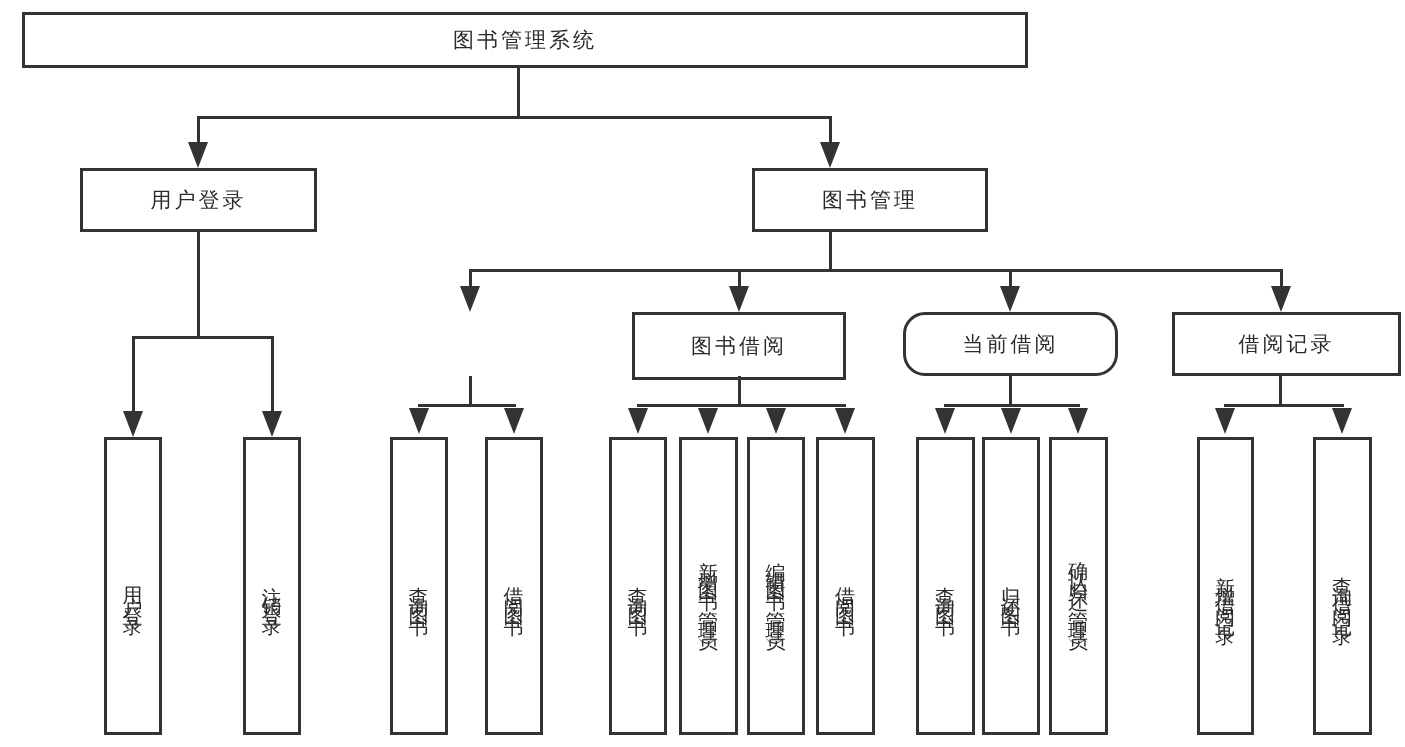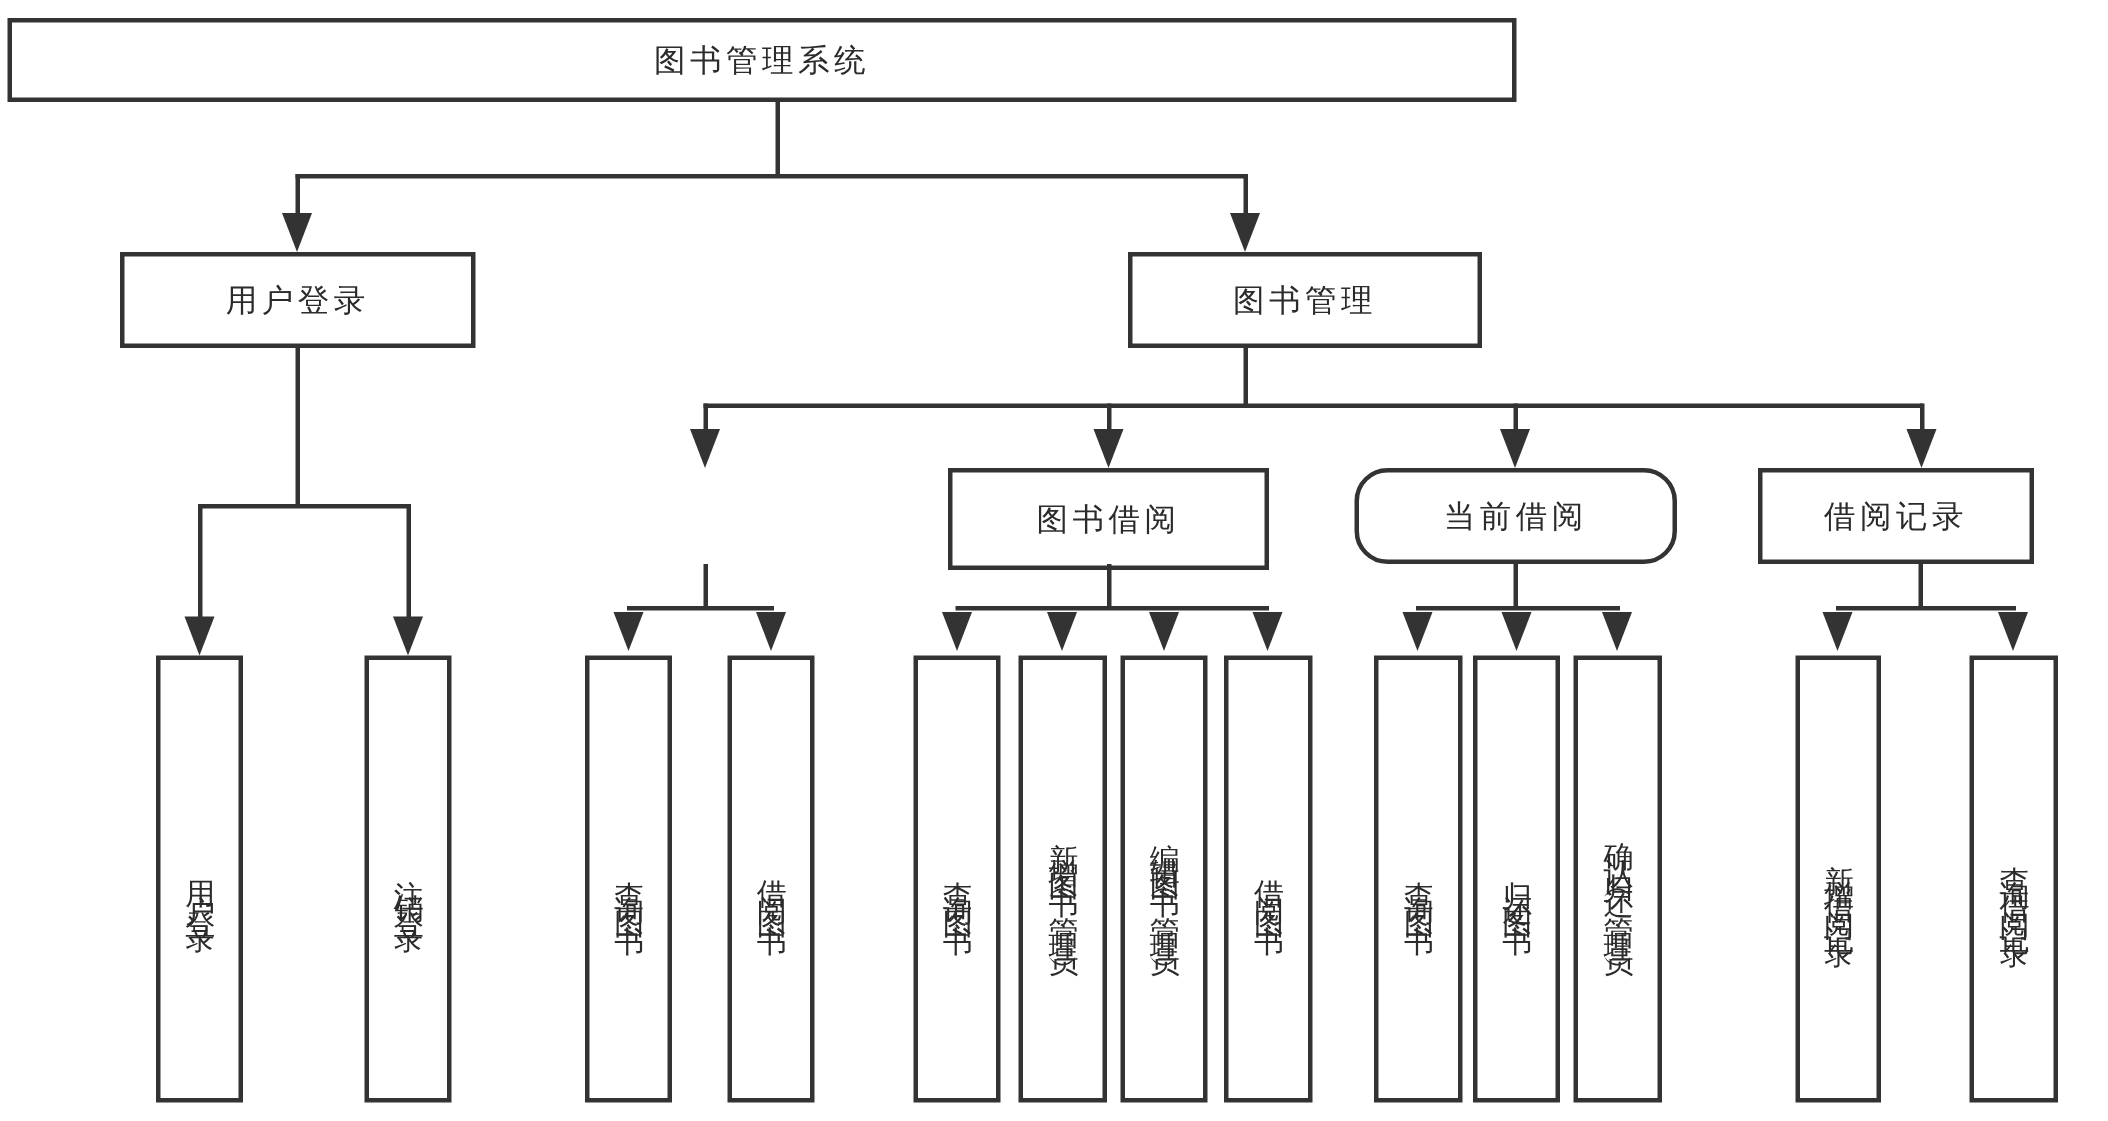--- a/index.html
+++ b/index.html
@@ -18,27 +18,27 @@
     writing-mode:vertical-rl; text-orientation:mixed;
     letter-spacing:10px; margin-top:10px; line-height:1;
   }
   .ln { position:absolute; background:var(--line); }
   .arr {
     position:absolute; width:0; height:0;
     border-left:10px solid transparent; border-right:10px solid transparent;
     border-top:26px solid var(--line);
   }
   
-  #b-root        { left:5px;   top:12px;  width:1006px; height:56px; }
+  #b-root        { left:22px;   top:12px;  width:1006px; height:56px; }
   #b-user-login  { left:80px;   top:168px; width:237px;  height:64px; }
   #b-book-mgmt   { left:752px;  top:168px; width:236px;  height:64px; }
   #b-new-rec     { left:363px;  top:312px; width:215px;  height:64px; }
   #b-book-borrow { left:632px;  top:312px; width:214px;  height:68px;align-items:center; }
   #b-cur-borrow  { left:903px;  top:312px; width:215px;  height:64px;border-radius:22px; }
-  #b-rec         { left:1172px; top:312px; width:184px;  height:64px; }
+  #b-rec         { left:1172px; top:312px; width:229px;  height:64px; }
   
   .leaf { top:437px; height:298px; width:58px; }
   #l-user-login { left:104px; }  #l-logout    { left:243px; }
   #l-query-a    { left:390px; }  #l-borrow-a  { left:485px; }
   #l-query-b    { left:609px; }  #l-add-book  { left:679px; width:59px; }
   #l-edit-book  { left:747px; }  #l-borrow-b  { left:816px; width:59px; }
   #l-query-c    { left:916px; width:59px; } #l-return { left:982px; }
   #l-confirm    { left:1049px; width:59px; }
   #l-add-rec    { left:1197px; width:57px; } #l-query-rec { left:1313px; width:59px; }
   

